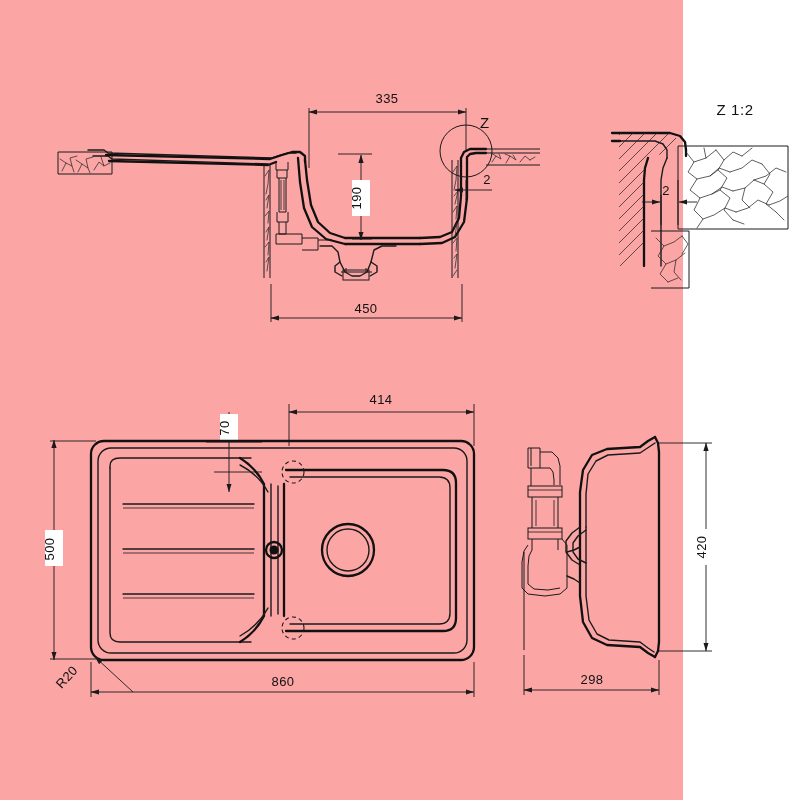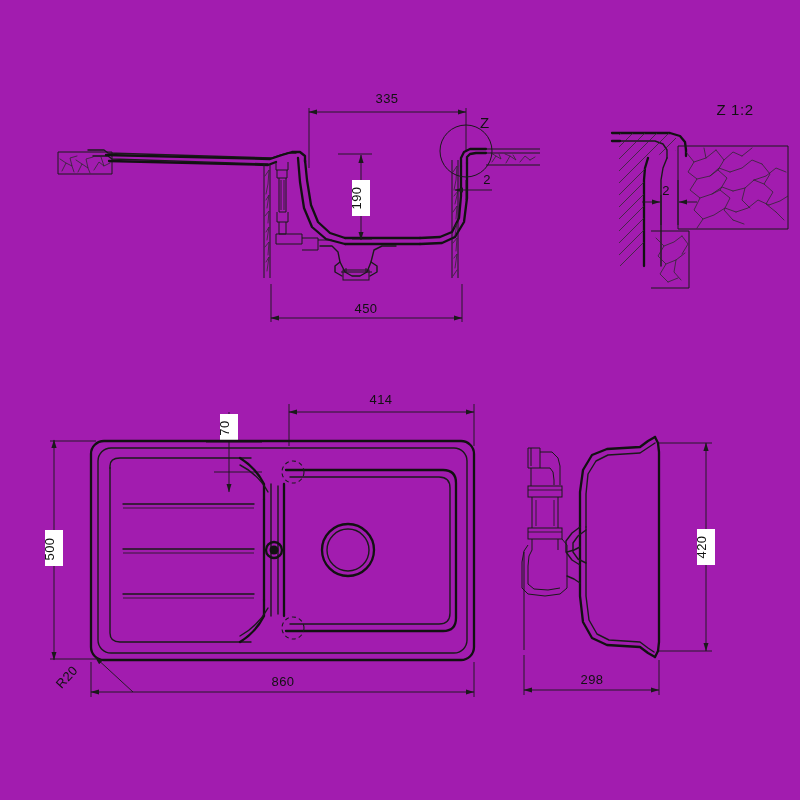--- a/index.html
+++ b/index.html
@@ -9,23 +9,23 @@
     background: #ffffff;
   }
   body {
     width: 800px;
     height: 800px;
     font-family: "Liberation Sans", sans-serif;
     overflow: hidden;
   }
   #sheet {
     position: relative;
-    width: 800px;
+    width: 683px;
     height: 800px;
-    background: #a21caf;
+    background: #fca5a5;
   }
   svg#drawing {
     display: block;
     width: 800px;
     height: 800px;
   }
   .ln   { fill: none; stroke: #1a1a1a; stroke-width: 1; }
   .thin { fill: none; stroke: #1a1a1a; stroke-width: 0.8; }
   .thick{ fill: none; stroke: #111111; stroke-width: 2.3; stroke-linejoin: round; stroke-linecap: round; }
   .med  { fill: none; stroke: #1a1a1a; stroke-width: 1.4; stroke-linejoin: round; stroke-linecap: round; }

